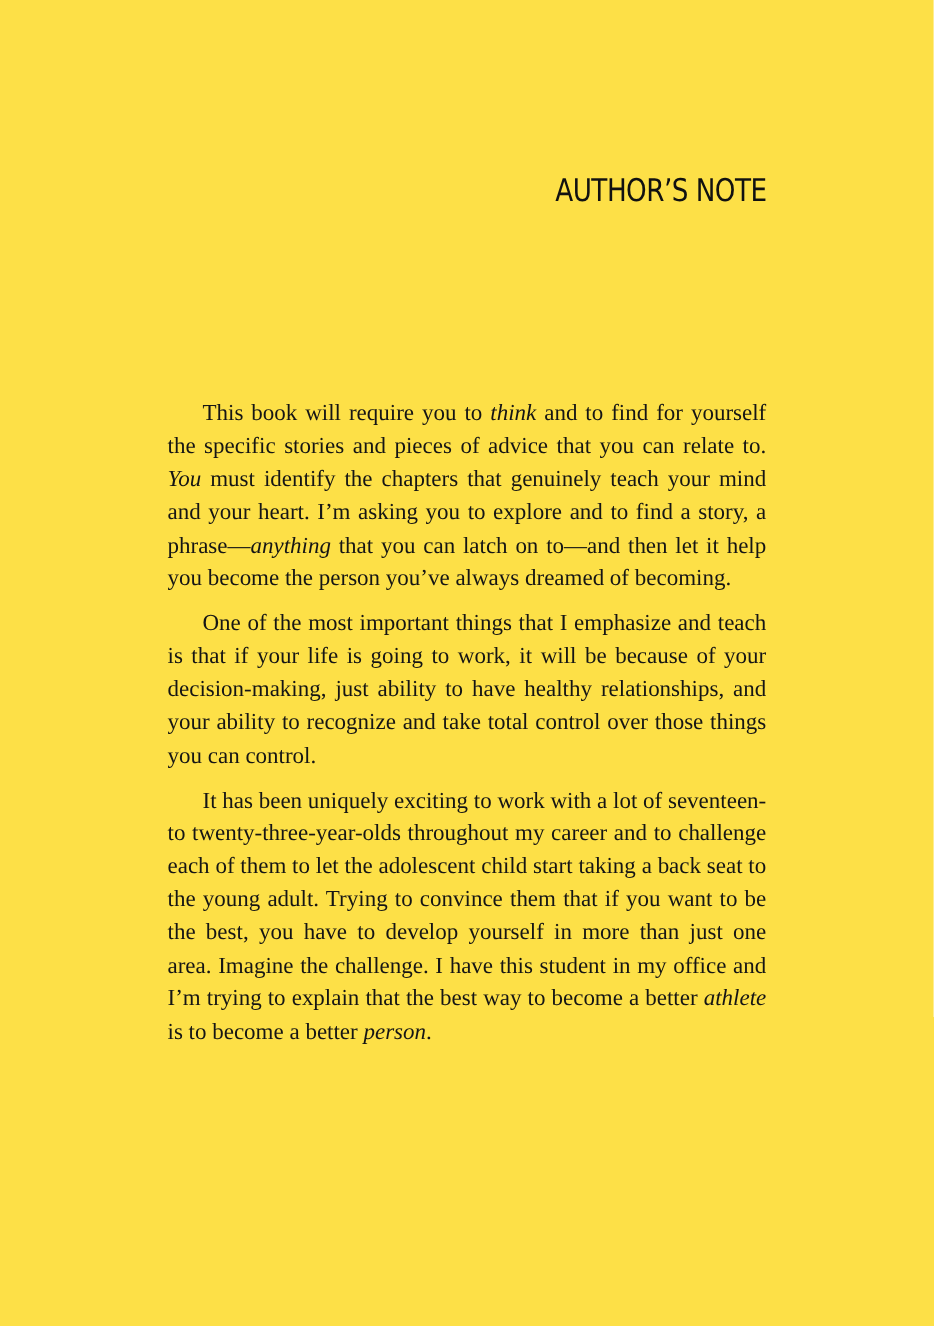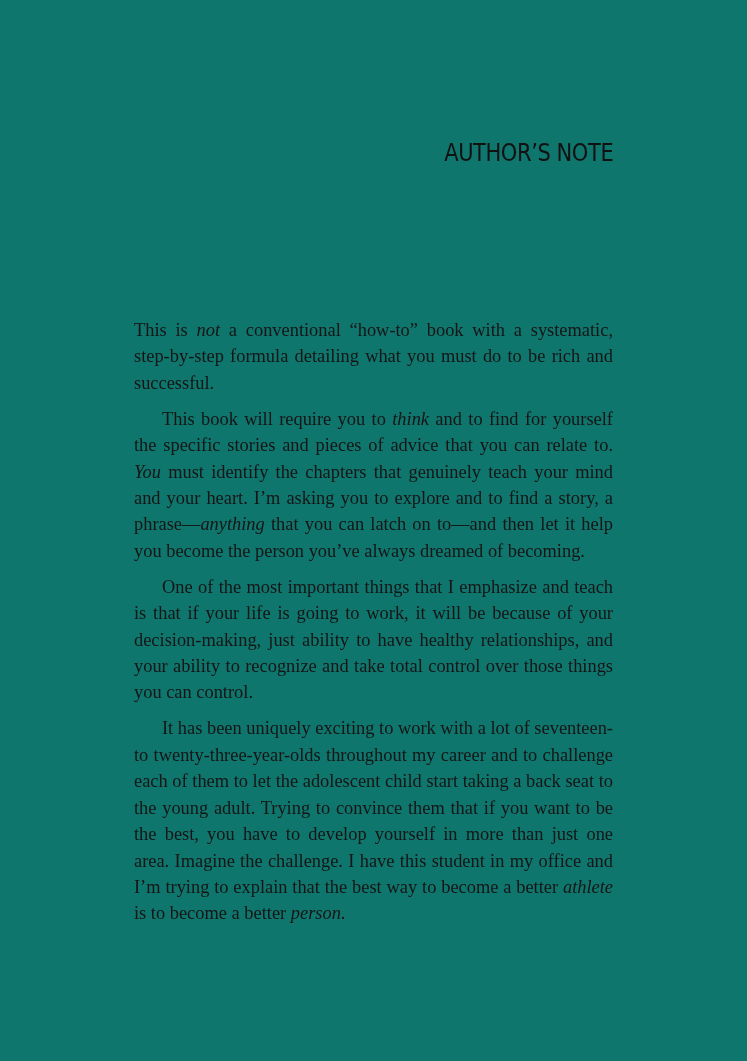--- a/index.html
+++ b/index.html
@@ -13,21 +13,21 @@
       position: relative;
       overflow: hidden;
       color: #111111;
     }
     .page {
       position: absolute;
       left: 0;
       top: 0;
       width: 747px;
       height: 1061px;
-      background: #0f766e;
+      background: #fde047;
     }
     .chapter-title {
       position: absolute;
       top: 136px;
       right: 134px;
       margin: 0;
       font-family: "DejaVu Sans", sans-serif;
       font-weight: normal;
       font-size: 25px;
       letter-spacing: -0.5px;
@@ -60,23 +60,20 @@
       font-style: italic;
     }
   </style>
 </head>
 <body>
 
 <div class="page">
   <h1 class="chapter-title">AUTHOR’S NOTE</h1>
 
   <div class="body-text">
-    <p>
-      <span>This is </span><em>not</em><span> a conventional “how-to” book with a systematic, step-by-step formula detailing what you must do to be rich and successful.</span>
-    </p>
     <p class="indent">
       <span>This book will require you to </span><em>think</em><span> and to find for yourself the specific stories and pieces of advice that you can relate to. </span><em>You</em><span> must identify the chapters that genuinely teach your mind and your heart. I’m asking you to explore and to find a story, a phrase—</span><em>anything</em><span> that you can latch on to—and then let it help you become the person you’ve always dreamed of becoming.</span>
     </p>
     <p class="indent">
       <span>One of the most important things that I emphasize and teach is that if your life is going to work, it will be because of your decision-making, just ability to have healthy relationships, and your ability to recognize and take total control over those things you can control.</span>
     </p>
     <p class="indent">
       <span>It has been uniquely exciting to work with a lot of seventeen- to twenty-three-year-olds throughout my career and to challenge each of them to let the adolescent child start taking a back seat to the young adult. Trying to convince them that if you want to be the best, you have to develop yourself in more than just one area. Imagine the challenge. I have this student in my office and I’m trying to explain that the best way to become a better </span><em>athlete</em><span> is to become a better </span><em>person</em><span>.</span>
     </p>
   </div>

